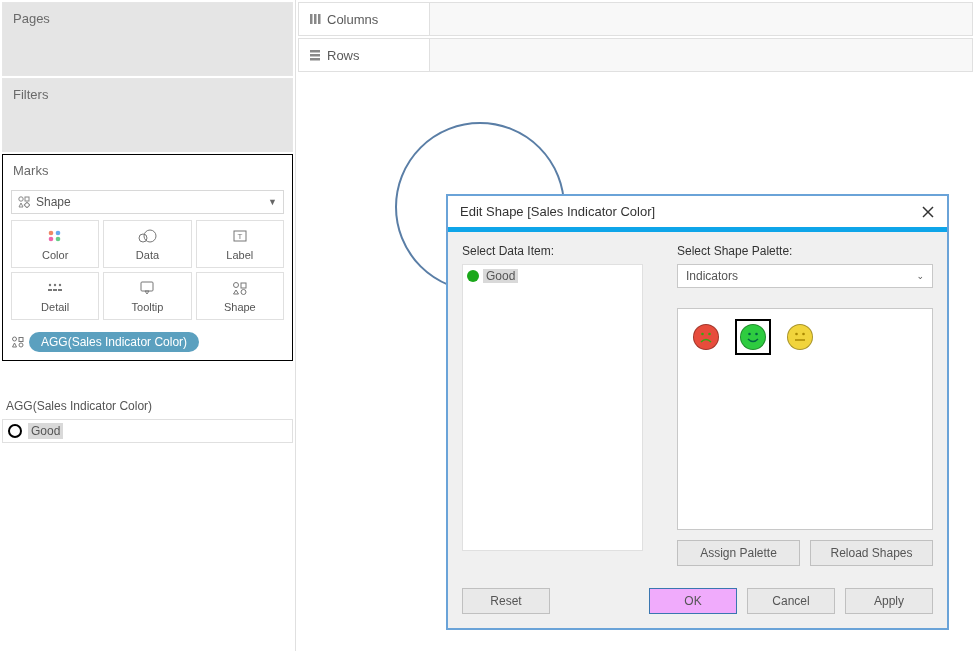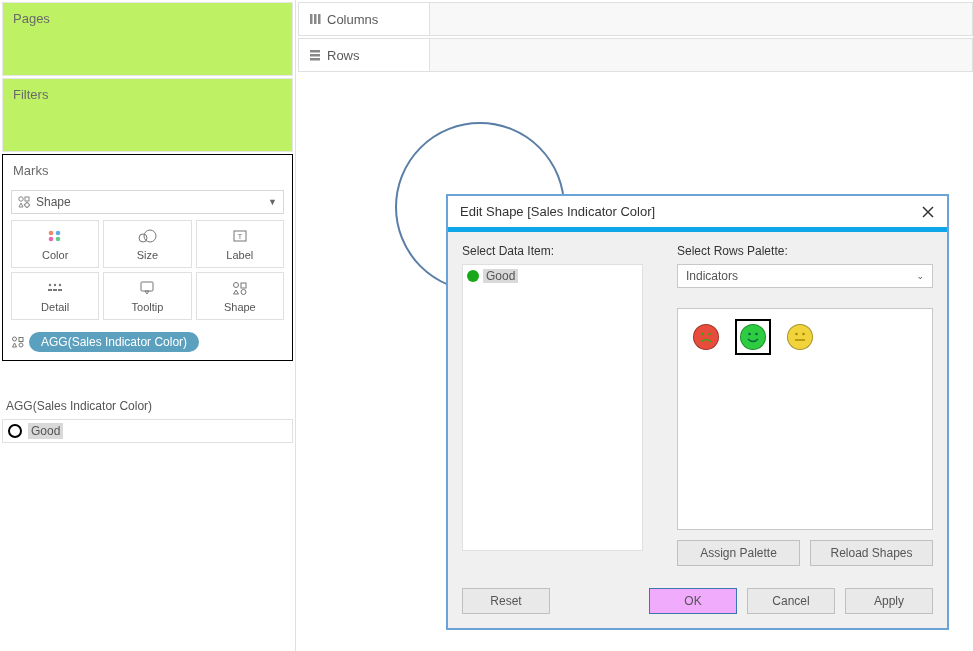--- a/index.html
+++ b/index.html
@@ -2,21 +2,21 @@
 <html><head>
 <meta charset="utf-8">
 <style>
 * { box-sizing: border-box; margin: 0; padding: 0; font-family: Arial, sans-serif; }
 body { background: #fff; font-size: 12px; color: #555; width: 973px; height: 651px; position: relative; }
 
 .main-container { display: flex; height: 100%; }
 
 .sidebar { width: 296px; border-right: 1px solid #e0e0e0; background: #fff; padding: 2px; display: flex; flex-direction: column; gap: 2px; }
 
-.panel { border: 1px solid #e6e6e6; background: #bef264; }
+.panel { border: 1px solid #e6e6e6; background: #e5e5e5; }
 .panel-title { font-size: 13px; padding: 8px 10px; color: #6a6a6a; }
 .panel.pages { height: 74px; }
 .panel.filters { height: 74px; }
 
 .marks-panel { border: 1px solid #000000; }
 .marks-type { margin: 4px 8px 6px 8px; border: 1px solid #d8d8d8; background: #fff; height: 24px; display: flex; align-items: center; padding: 0 6px; font-size: 12px; position: relative; }
 .marks-type .dropdown-arrow { position: absolute; right: 6px; font-size: 9px; color: #666; }
 .shape-glyph { margin-right: 6px; }
 
 .marks-grid { display: grid; grid-template-columns: repeat(3,1fr); gap: 4px; padding: 0 8px 8px 8px; }
@@ -112,21 +112,21 @@
           </div>
           <span>Color</span>
         </div>
         <div class="mark-btn">
           <div class="icon-slot">
             <svg width="20" height="14">
                 <circle cx="6" cy="9" r="4" fill="none" stroke="#777"></circle>
                 <circle cx="13" cy="7" r="6" fill="none" stroke="#777"></circle>
               </svg>
           </div>
-          <span>Size</span>
+          <span>Data</span>
         </div>
         <div class="mark-btn">
           <div class="icon-slot">
             <svg width="16" height="14">
                 <rect x="2" y="2" width="12" height="10" fill="none" stroke="#777"></rect>
                 <text x="8" y="10" font-size="8" text-anchor="middle" fill="#777">T</text>
               </svg>
           </div>
           <span>Label</span>
         </div>
@@ -236,21 +236,21 @@
       <div class="col-left">
         <div class="sect-label">Select Data Item:</div>
         <div class="data-item-box">
           <div class="data-item">
             <span class="di-icon"></span>
             <span class="di-label">Good</span>
           </div>
         </div>
       </div>
       <div class="col-right">
-        <div class="sect-label">Select Rows Palette:</div>
+        <div class="sect-label">Select Shape Palette:</div>
         <div class="palette-select">
           <span>Indicators</span>
           <span class="chev">⌄</span>
         </div>
         <div class="palette-box">
           <div class="shape-wrap">
             <div class="emoji-shape red-face">
               <svg width="20" height="20">
                   <circle cx="6.5" cy="7" r="1.3" fill="#3a1"></circle>
                   <circle cx="13.5" cy="7" r="1.3" fill="#3a1"></circle>

